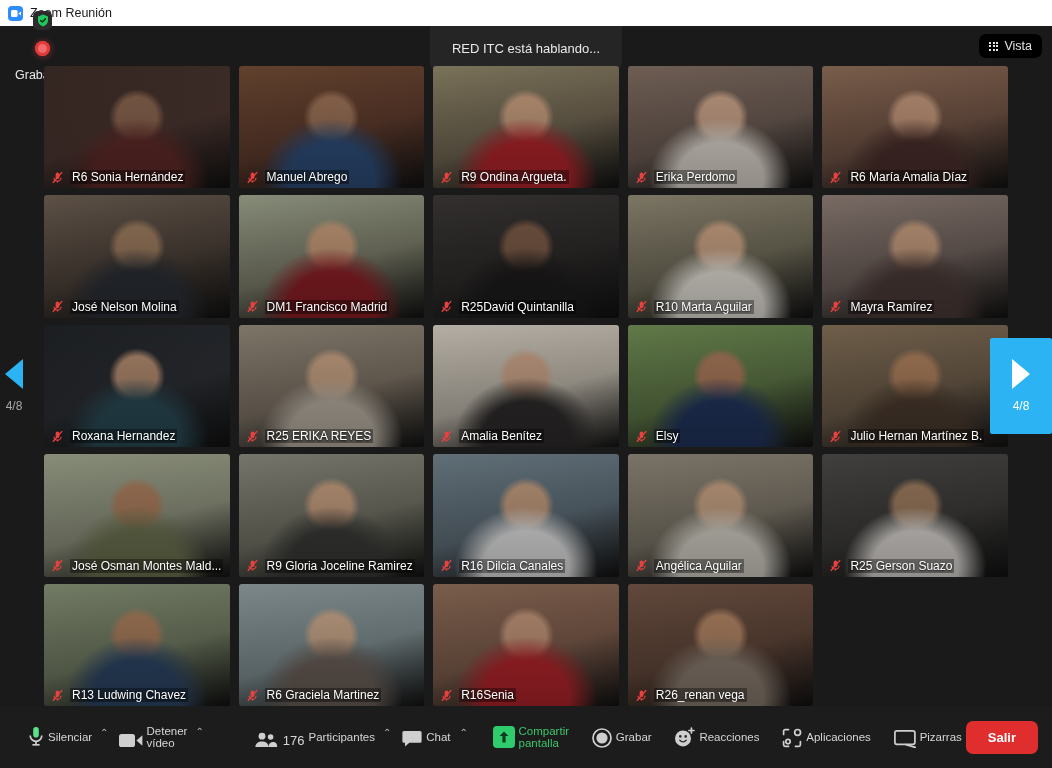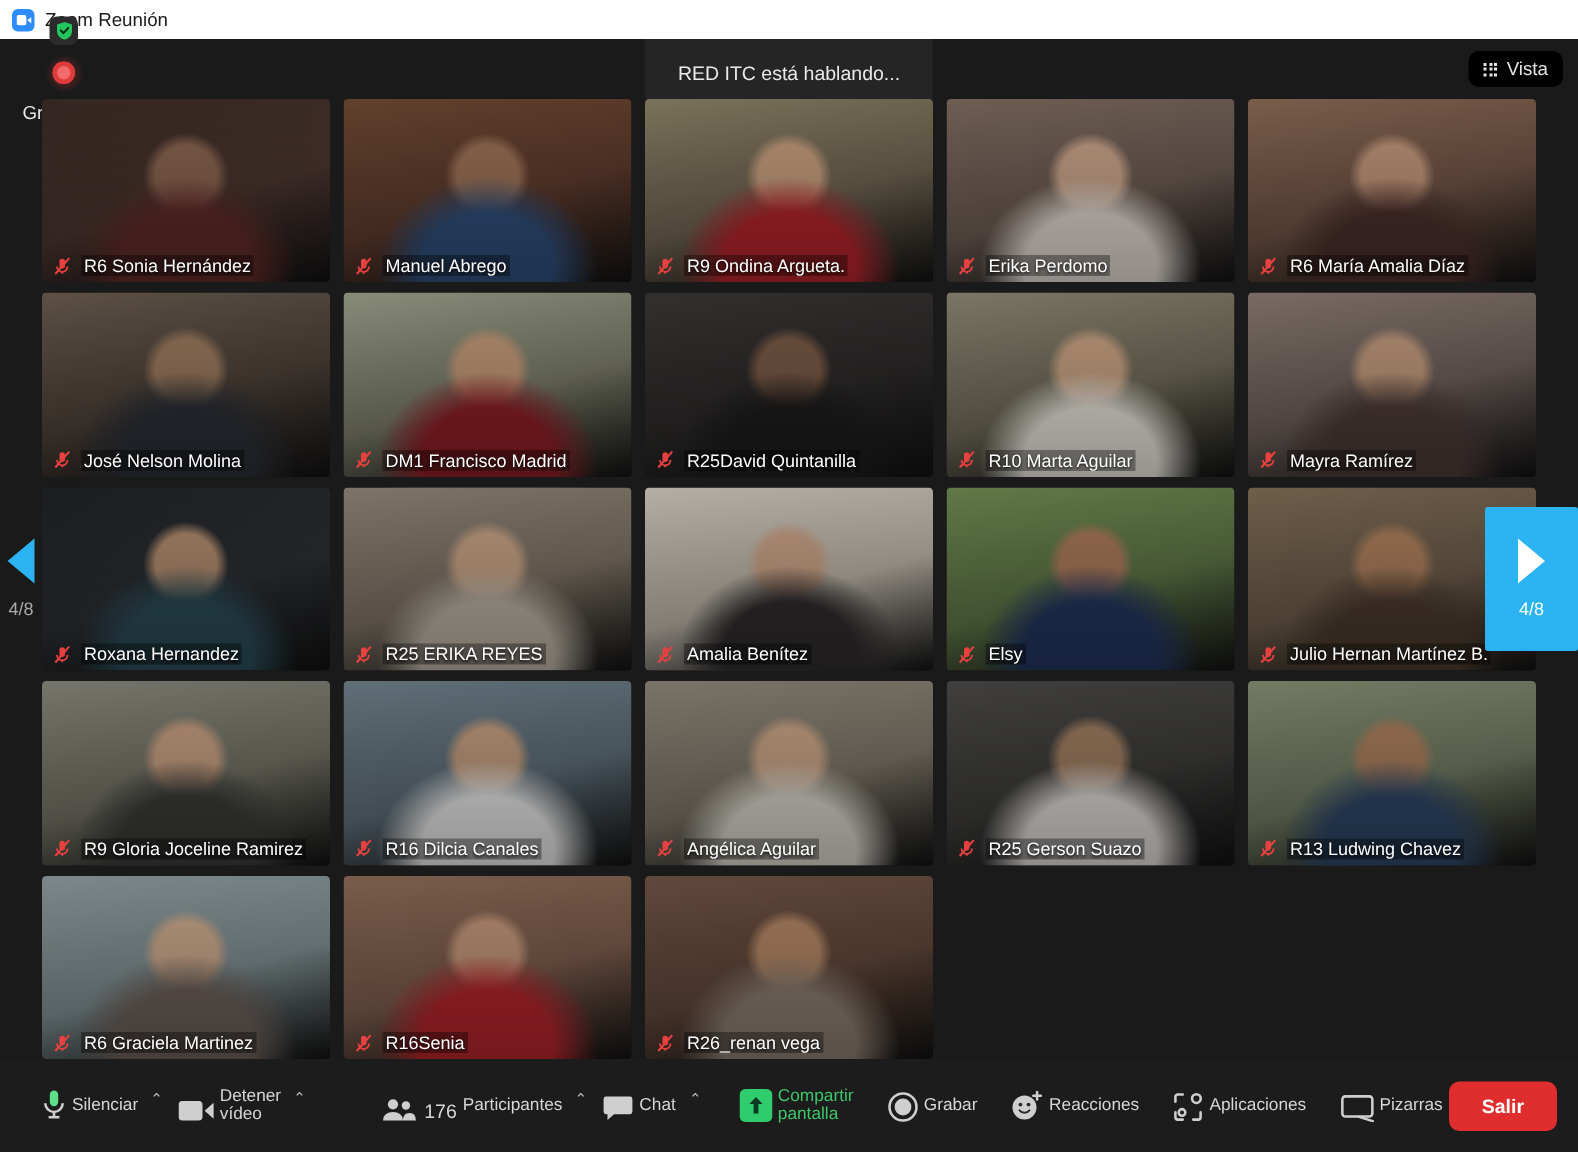--- a/index.html
+++ b/index.html
@@ -67,21 +67,21 @@
   .view-btn {
     margin-left: auto; display: flex; align-items: center; gap: 6px;
     background: #000000; border-radius: 7px; padding: 5px 10px;
     color: #e4e4e4; font-size: 12.5px; cursor: pointer; justify-content: flex-end;
   }
   .grid-icon { display: grid; grid-template-columns: repeat(3,2px); gap: 1.5px; }
   .grid-icon i { width: 2px; height: 2px; background: #e4e4e4; display:block; }
 
   
   .gallery {
-    flex: 1; position: relative; padding: 0 28px; text-align: center;
+    flex: 1; position: relative; padding: 0 44px; text-align: center;
   }
   .grid {
     display: grid;
     grid-template-columns: repeat(5, 1fr);
     grid-template-rows: repeat(5, 1fr);
     gap: 7px 9px;
     height: 100%;
   }
   .tile {
     position: relative; overflow: hidden; border-radius: 3px;
@@ -398,20 +398,34 @@
             <svg class="mic-muted" viewBox="0 0 14 14">
               <rect x="5" y="1.6" width="4" height="7" rx="2" fill="#e8413f"></rect>
               <path d="M3.2 7.2a3.8 3.8 0 0 0 7.6 0" stroke="#e8413f" stroke-width="1.3" fill="none"></path>
               <line x1="7" y1="10.6" x2="7" y2="12.4" stroke="#e8413f" stroke-width="1.3"></line>
               <line x1="2" y1="12.6" x2="12" y2="1.2" stroke="#e8413f" stroke-width="1.5"></line>
             </svg>
             <span class="nm">Julio Hernan Martínez B.</span>
           </div>
         </div>
         <div class="tile">
+          <div class="photo" style="background: radial-gradient(55% 70% at 50% 92%, rgb(109, 114, 80) 0%, rgb(109, 114, 80) 42%, rgba(0, 0, 0, 0) 70%), radial-gradient(circle at 50% 42%, rgb(169, 125, 93) 0%, rgb(169, 125, 93) 17%, rgba(0, 0, 0, 0) 24%), linear-gradient(165deg, rgb(154, 160, 137) 0%, rgb(139, 143, 122) 55%, rgb(17, 17, 17) 100%);">
+            <div style="position: absolute; inset: 0px; background: linear-gradient(rgba(0, 0, 0, 0.12), rgba(0, 0, 0, 0.35));"></div>
+          </div>
+          <div class="namebar">
+            <svg class="mic-muted" viewBox="0 0 14 14">
+              <rect x="5" y="1.6" width="4" height="7" rx="2" fill="#e8413f"></rect>
+              <path d="M3.2 7.2a3.8 3.8 0 0 0 7.6 0" stroke="#e8413f" stroke-width="1.3" fill="none"></path>
+              <line x1="7" y1="10.6" x2="7" y2="12.4" stroke="#e8413f" stroke-width="1.3"></line>
+              <line x1="2" y1="12.6" x2="12" y2="1.2" stroke="#e8413f" stroke-width="1.5"></line>
+            </svg>
+            <span class="nm">José Osman Montes Mald...</span>
+          </div>
+        </div>
+        <div class="tile">
           <div class="photo" style="background: radial-gradient(55% 70% at 50% 92%, rgb(58, 58, 56) 0%, rgb(58, 58, 56) 42%, rgba(0, 0, 0, 0) 70%), radial-gradient(circle at 50% 42%, rgb(195, 156, 126) 0%, rgb(195, 156, 126) 17%, rgba(0, 0, 0, 0) 24%), linear-gradient(165deg, rgb(133, 133, 122) 0%, rgb(111, 111, 99) 55%, rgb(17, 17, 17) 100%);">
             <div style="position: absolute; inset: 0px; background: linear-gradient(rgba(0, 0, 0, 0.12), rgba(0, 0, 0, 0.35));"></div>
           </div>
           <div class="namebar">
             <svg class="mic-muted" viewBox="0 0 14 14">
               <rect x="5" y="1.6" width="4" height="7" rx="2" fill="#e8413f"></rect>
               <path d="M3.2 7.2a3.8 3.8 0 0 0 7.6 0" stroke="#e8413f" stroke-width="1.3" fill="none"></path>
               <line x1="7" y1="10.6" x2="7" y2="12.4" stroke="#e8413f" stroke-width="1.3"></line>
               <line x1="2" y1="12.6" x2="12" y2="1.2" stroke="#e8413f" stroke-width="1.5"></line>
             </svg>

